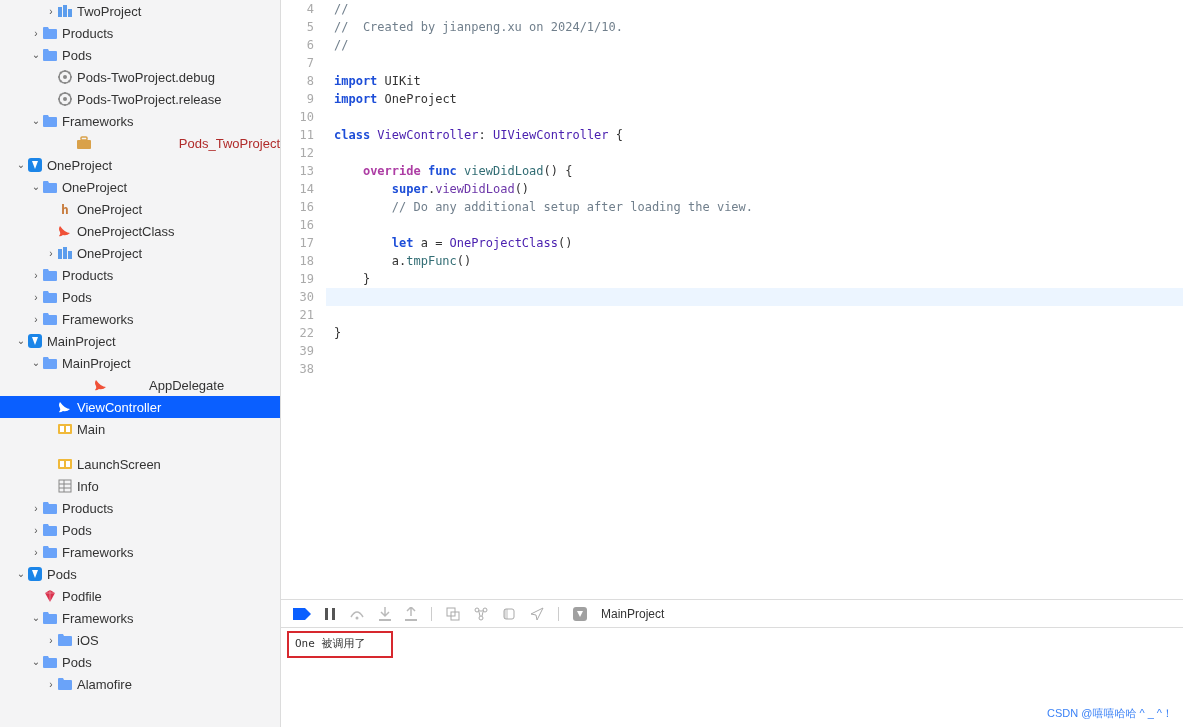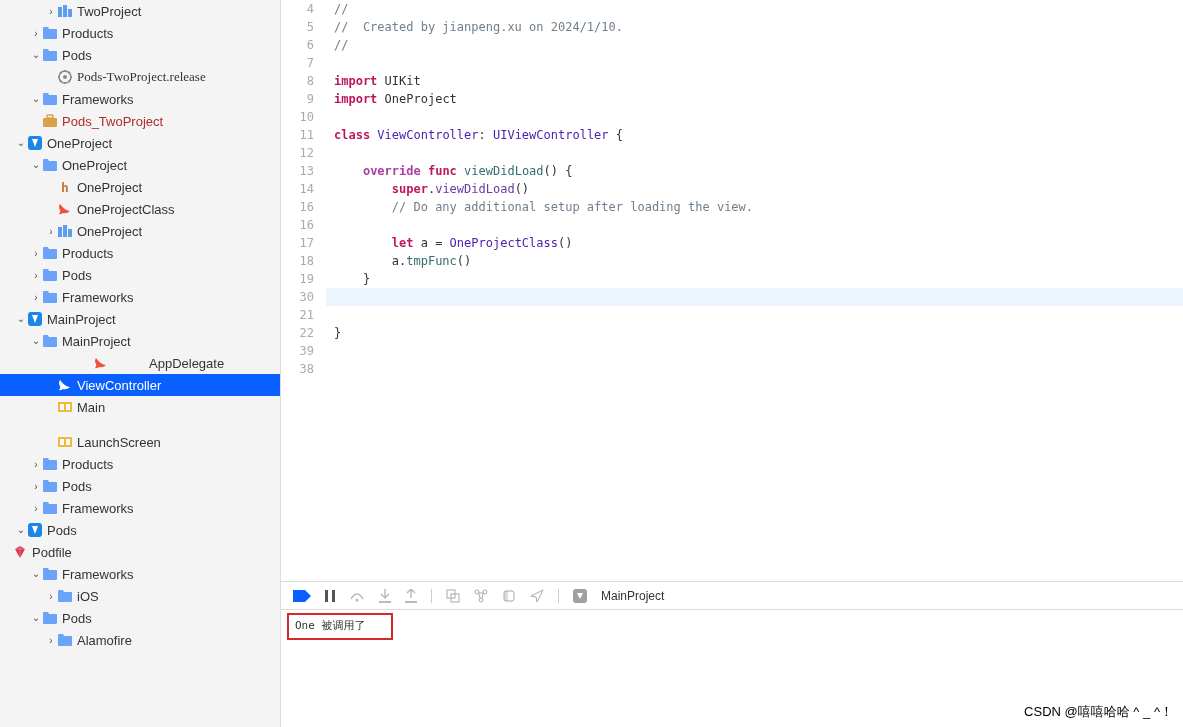--- a/index.html
+++ b/index.html
@@ -6,40 +6,40 @@
 body { font-family: -apple-system, "SF Pro", "Helvetica Neue", Arial, sans-serif; font-size: 13px; color: #333; overflow: hidden; }
 .root { display: flex; width: 1183px; height: 727px; background: #fff; }
 .sidebar { width: 281px; background: #f4f4f5; border-right: 1px solid #dcdcdc; overflow-y: auto; }
 .editor-area { flex: 1; display: flex; flex-direction: column; }
 .code-area { flex: 1; display: flex; overflow: hidden; background: #fff; }
 .gutter { width: 45px; text-align: right; padding-right: 12px; color: #aaa; font-family: "SF Mono", Menlo, monospace; font-size: 12px; line-height: 18px; padding-top: 0; }
 .code { flex: 1; font-family: "SF Mono", Menlo, monospace; font-size: 12px; line-height: 18px; white-space: pre; }
 .gutter div { height: 18px; }
 .code .line { height: 18px; padding-left: 8px; }
 .code .cursor { background: #ecf5ff; width: 100%; }
-.kw { color: #be185d; font-weight: 600; }
+.kw { color: #1d4ed8; font-weight: 600; }
 .comment { color: #707f8c; }
 .type { color: #4b21b0; }
 .fn { color: #326d74; }
 .fn2 { color: #6c36a9; }
 .override { color: #ad3da4; font-weight: 600; }
 .tree-row { display: flex; align-items: center; height: 22px; cursor: default; }
 .tree-row.sel { background: #0a5fff; color: #fff; }
 .tree-row.sel .icon-swift path { fill: #fff; }
 .disclosure { width: 12px; font-size: 10px; color: #555; text-align: center; }
 .tree-row.sel .disclosure { color: #fff; }
 .tree-label { flex: 1; white-space: nowrap; overflow: hidden; }
 .icon { width: 16px; height: 16px; margin-right: 4px; display: inline-flex; align-items: center; justify-content: center; }
 .red { color: #b02b2a; }
 .debug-bar { height: 28px; border-top: 1px solid #dcdcdc; display: flex; align-items: center; gap: 14px; padding: 0 12px; font-size: 12px; color: #555; }
 .debug-bar .btn { cursor: pointer; display: flex; align-items: center; justify-content: center; }
 .debug-bar .sep { width: 1px; height: 14px; background: #ccc; }
-.console { height: 118px; border-top: 1px solid #dcdcdc; padding: 6px; position: relative; }
+.console { height: 100px; border-top: 1px solid #dcdcdc; padding: 6px; position: relative; }
 .console-box { position: absolute; left: 6px; top: 3px; min-width: 106px; height: 27px; border: 2px solid #d7282e; padding: 3px 6px; font-family: "SF Mono", Menlo, monospace; font-size: 11px; }
-.watermark { position: absolute; right: 10px; bottom: 6px; color: #000000; font-size: 13px; }
+.watermark { position: absolute; right: 10px; bottom: 6px; color: #3b82f6; font-size: 11px; }
 svg { display: block; }
 </style>
 </head>
 <body>
 
 <div class="root">
   <div class="sidebar" id="sidebar">
       <div class="tree-row" style="padding-left: 45px;">
         <span class="disclosure">›</span>
         <span class="icon">
@@ -62,41 +62,52 @@
       </div>
       <div class="tree-row" style="padding-left: 30px;">
         <span class="disclosure" style="transform: translateY(-1px);">⌄</span>
         <span class="icon">
           <svg width="16" height="14">
             <path d="M1 3 L1 12 Q1 13 2 13 L14 13 Q15 13 15 12 L15 4 Q15 3 14 3 L7 3 L6 1 L2 1 Q1 1 1 2 Z" fill="#6aa3f9"></path>
           </svg>
         </span>
         <span class="tree-label">Pods</span>
       </div>
-      <div class="tree-row" style="padding-left: 45px; font-family: Liberation Serif, serif;">
+      <div class="tree-row" style="padding-left: 45px;">
         <span class="disclosure"></span>
         <span class="icon">
           <svg width="16" height="16">
             <circle cx="8" cy="8" r="6" fill="none" stroke="#888" stroke-width="1.5"></circle>
             <circle cx="8" cy="8" r="2" fill="#888"></circle>
             <path d="M8 1 V3 M8 13 V15 M1 8 H3 M13 8 H15 M3 3 L4.5 4.5 M11.5 11.5 L13 13 M3 13 L4.5 11.5 M11.5 4.5 L13 3" stroke="#888" stroke-width="1.5"></path>
           </svg>
         </span>
+        <span class="tree-label">Pods-TwoProject.debug</span>
+      </div>
+      <div class="tree-row" style="padding-left: 45px;">
+        <span class="disclosure"></span>
+        <span class="icon">
+          <svg width="16" height="16">
+            <circle cx="8" cy="8" r="6" fill="none" stroke="#888" stroke-width="1.5"></circle>
+            <circle cx="8" cy="8" r="2" fill="#888"></circle>
+            <path d="M8 1 V3 M8 13 V15 M1 8 H3 M13 8 H15 M3 3 L4.5 4.5 M11.5 11.5 L13 13 M3 13 L4.5 11.5 M11.5 4.5 L13 3" stroke="#888" stroke-width="1.5"></path>
+          </svg>
+        </span>
         <span class="tree-label">Pods-TwoProject.release</span>
       </div>
       <div class="tree-row" style="padding-left: 30px;">
         <span class="disclosure" style="transform: translateY(-1px);">⌄</span>
         <span class="icon">
           <svg width="16" height="14">
             <path d="M1 3 L1 12 Q1 13 2 13 L14 13 Q15 13 15 12 L15 4 Q15 3 14 3 L7 3 L6 1 L2 1 Q1 1 1 2 Z" fill="#6aa3f9"></path>
           </svg>
         </span>
         <span class="tree-label">Frameworks</span>
       </div>
-      <div class="tree-row" style="padding-left: 30px;">
+      <div class="tree-row" style="padding-left: 64px; text-align: right;">
         <span class="disclosure"></span>
         <span class="icon">
           <svg width="16" height="14">
             <rect x="1" y="4" width="14" height="9" rx="1" fill="#d9a14a"></rect>
             <rect x="5" y="1" width="6" height="3" rx="1" fill="none" stroke="#d9a14a" stroke-width="1.5"></rect>
           </svg>
         </span>
         <span class="tree-label red">Pods_TwoProject</span>
       </div>
       <div class="tree-row" style="padding-left: 15px;">
@@ -226,20 +237,32 @@
         <span class="disclosure"></span>
         <span class="icon">
           <svg width="16" height="14">
             <rect x="1" y="2" width="14" height="10" rx="1" fill="#f0b93a"></rect>
             <rect x="3" y="4" width="4" height="6" fill="#fff"></rect>
             <rect x="9" y="4" width="4" height="6" fill="#fff"></rect>
           </svg>
         </span>
         <span class="tree-label">LaunchScreen</span>
       </div>
+      <div class="tree-row" style="padding-left: 45px;">
+        <span class="disclosure"></span>
+        <span class="icon">
+          <svg width="16" height="14">
+            <rect x="2" y="1" width="12" height="12" fill="none" stroke="#888"></rect>
+            <line x1="2" y1="5" x2="14" y2="5" stroke="#888"></line>
+            <line x1="2" y1="9" x2="14" y2="9" stroke="#888"></line>
+            <line x1="7" y1="1" x2="7" y2="13" stroke="#888"></line>
+          </svg>
+        </span>
+        <span class="tree-label">Info</span>
+      </div>
       <div class="tree-row" style="padding-left: 30px;">
         <span class="disclosure">›</span>
         <span class="icon">
           <svg width="16" height="14">
             <path d="M1 3 L1 12 Q1 13 2 13 L14 13 Q15 13 15 12 L15 4 Q15 3 14 3 L7 3 L6 1 L2 1 Q1 1 1 2 Z" fill="#6aa3f9"></path>
           </svg>
         </span>
         <span class="tree-label">Products</span>
       </div>
       <div class="tree-row" style="padding-left: 30px;">
@@ -263,21 +286,21 @@
       <div class="tree-row" style="padding-left: 15px;">
         <span class="disclosure" style="transform: translateY(-1px);">⌄</span>
         <span class="icon">
           <svg width="16" height="16">
             <rect x="1" y="1" width="14" height="14" rx="3" fill="#1b85e8"></rect>
             <path d="M5 4 L11 4 L8 12 Z" fill="#fff"></path>
           </svg>
         </span>
         <span class="tree-label">Pods</span>
       </div>
-      <div class="tree-row" style="">
+      <div class="tree-row" style="padding-left: 30px;">
         <span class="disclosure"></span>
         <span class="icon">
           <svg width="14" height="14">
             <path d="M2 4 L7 1 L12 4 L7 13 Z" fill="#d9304c"></path>
             <path d="M2 4 L12 4 M7 1 L7 13" stroke="#fff" stroke-width="0.6" opacity="0.6"></path>
           </svg>
         </span>
         <span class="tree-label">Podfile</span>
       </div>
       <div class="tree-row" style="padding-left: 30px;">

